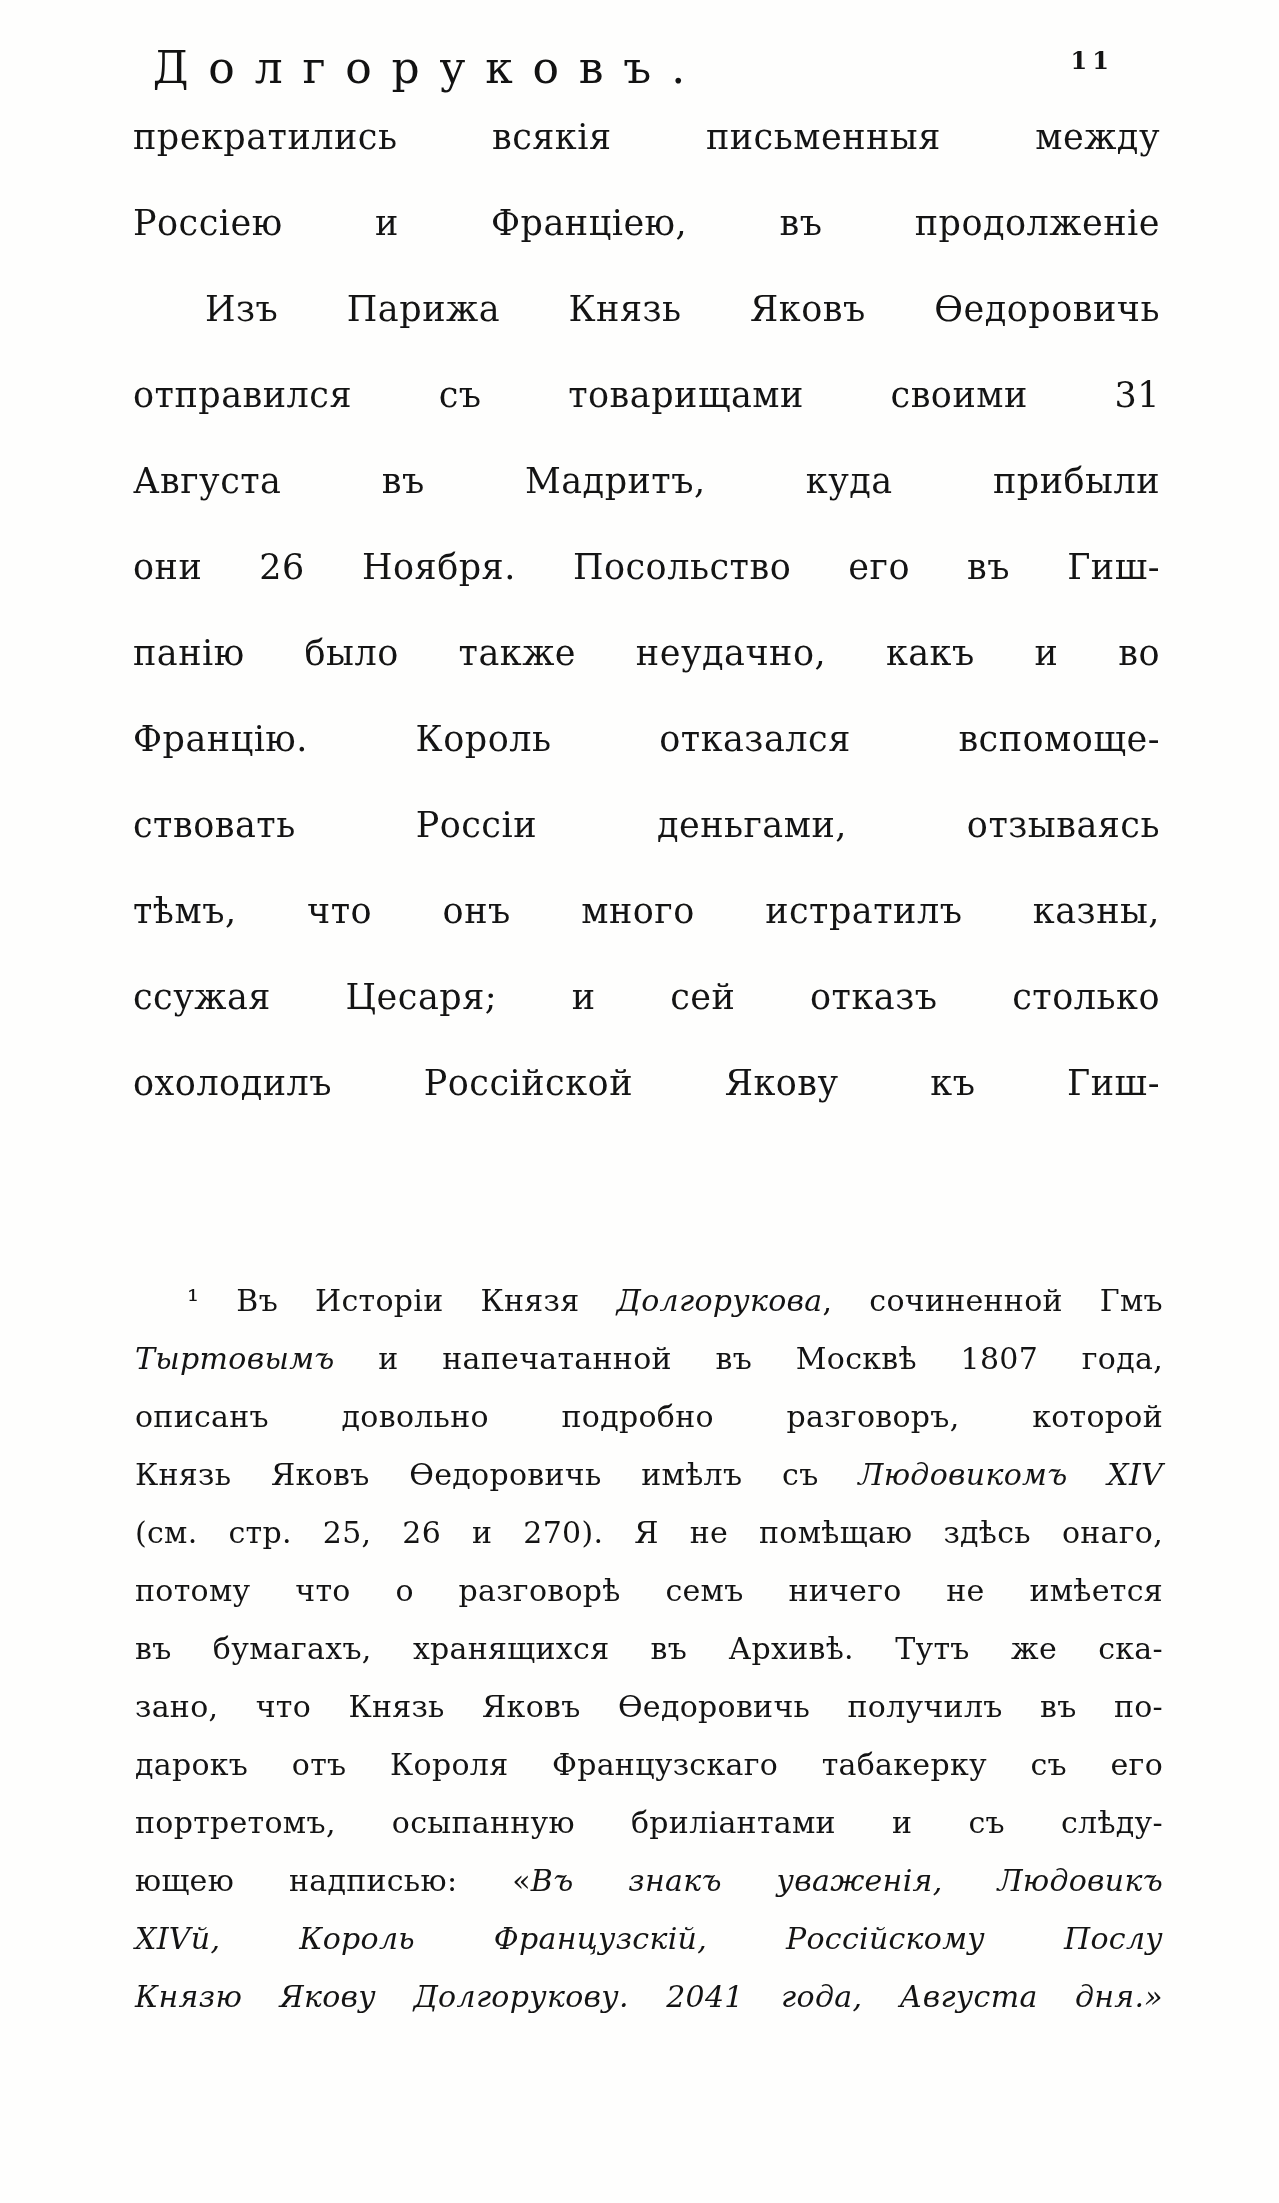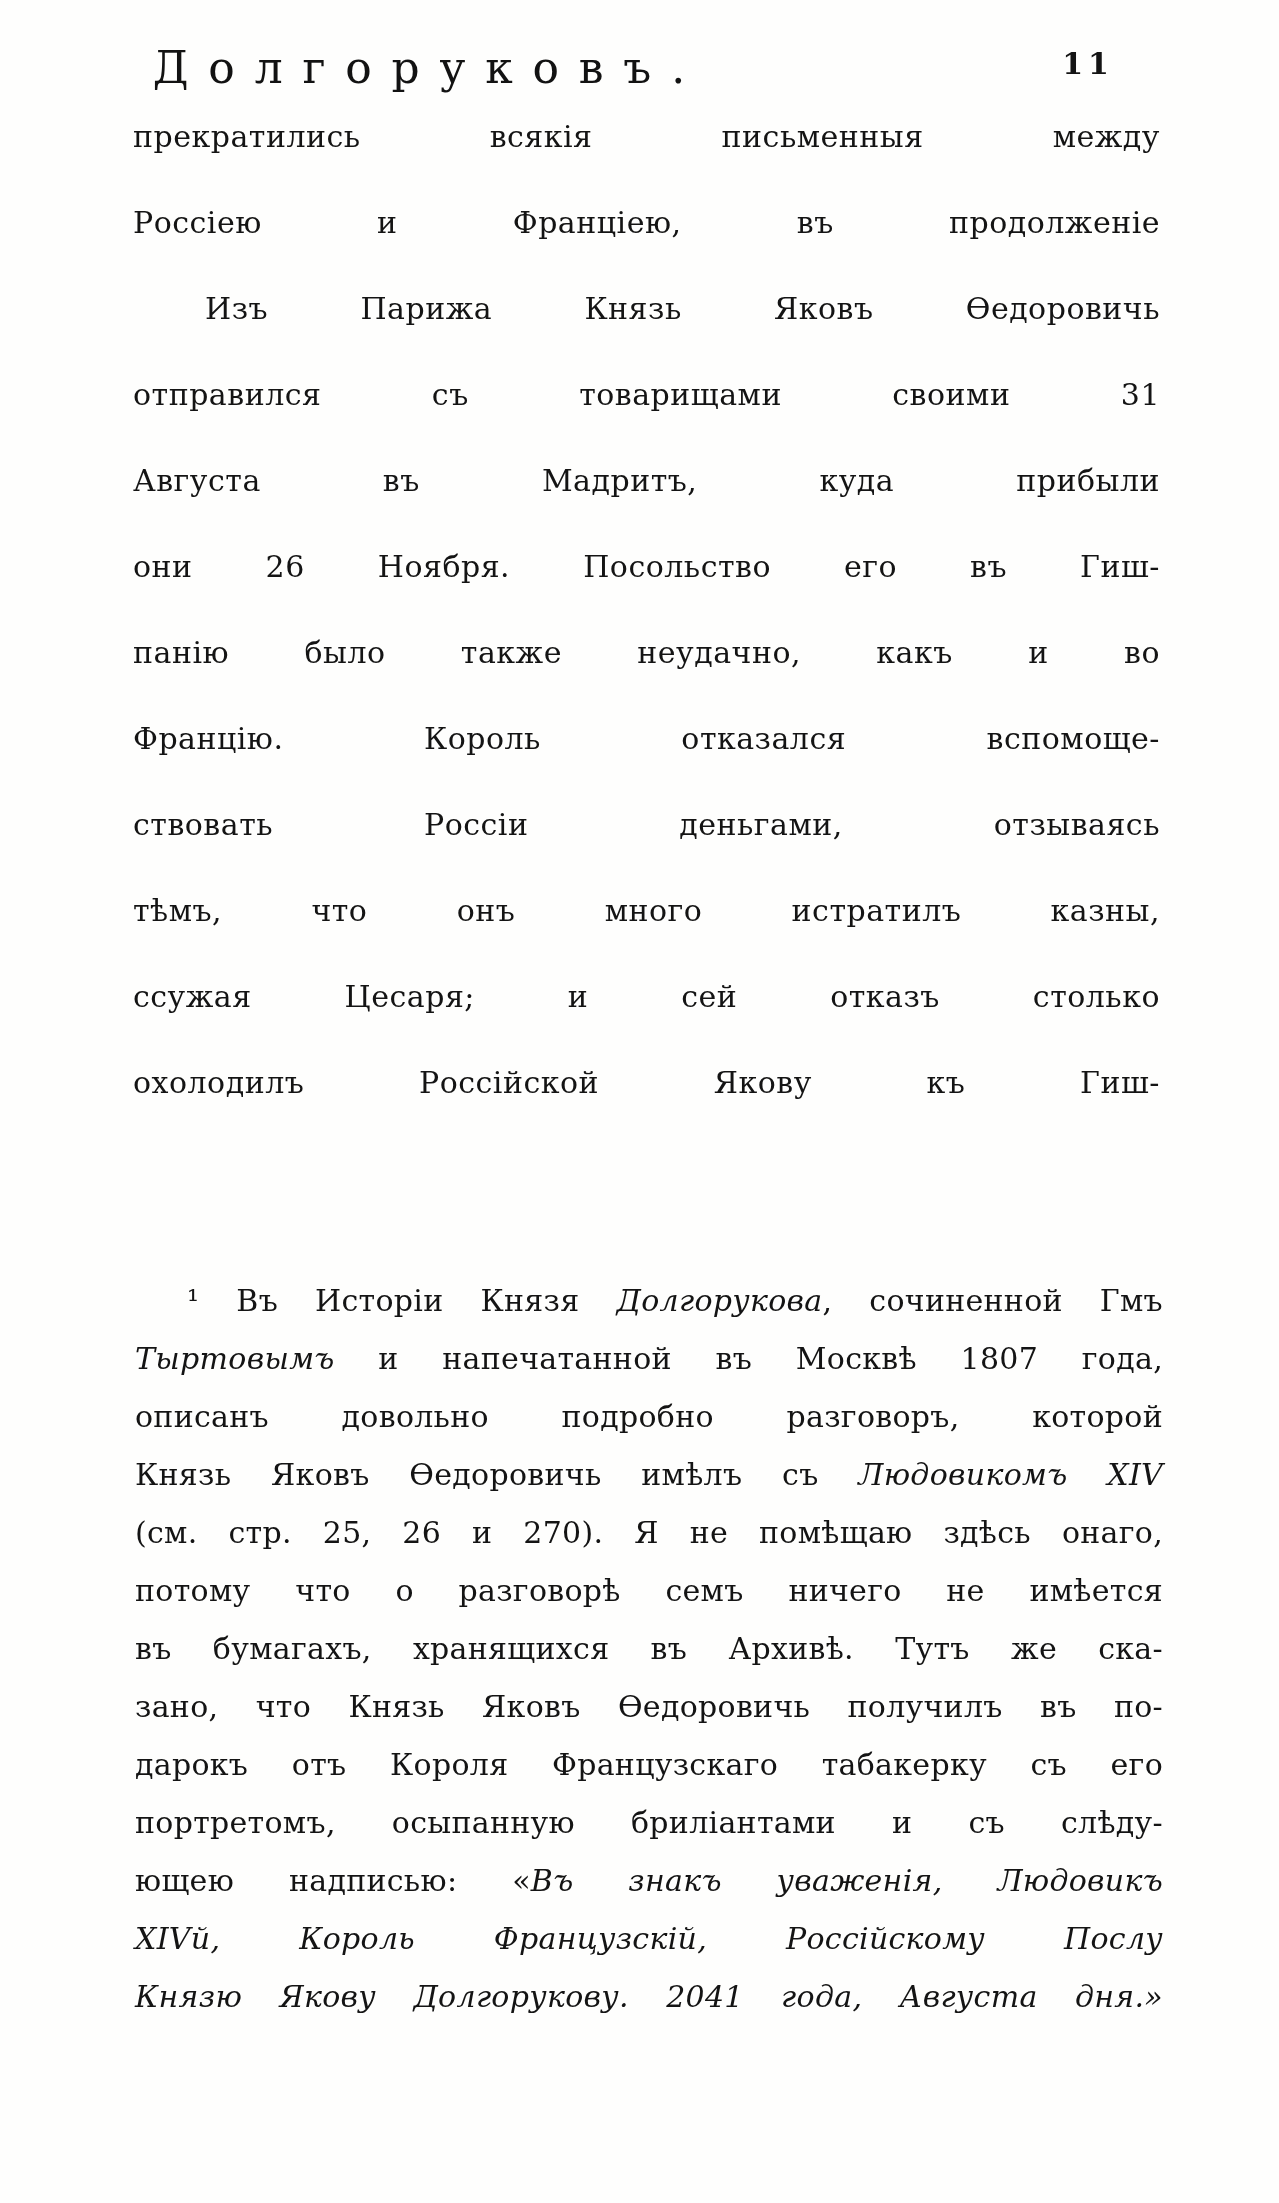--- a/index.html
+++ b/index.html
@@ -31,35 +31,35 @@
     font-size: 44px;
     letter-spacing: 0.45em;
     padding-left: 0.45em; 
     white-space: nowrap;
     color: #121212;
   }
   .page-number {
     position: absolute;
     right: 46px;
     top: 4px;
-    font-size: 30px;
+    font-size: 24px;
     letter-spacing: 5px;
     font-weight: bold;
   }
   
   .body-text {
     position: absolute;
     top: 94px;
     left: 133px;
     width: 1027px;
   }
   .body-text .line {
     height: 86px;
     line-height: 86px;
-    font-size: 30px;
+    font-size: 35px;
     text-align: justify;
     text-align-last: justify;
     white-space: nowrap;
     letter-spacing: 0.5px;
   }
   .body-text .line.indent {
     padding-left: 72px;
   }
   
   .footnote-text {

